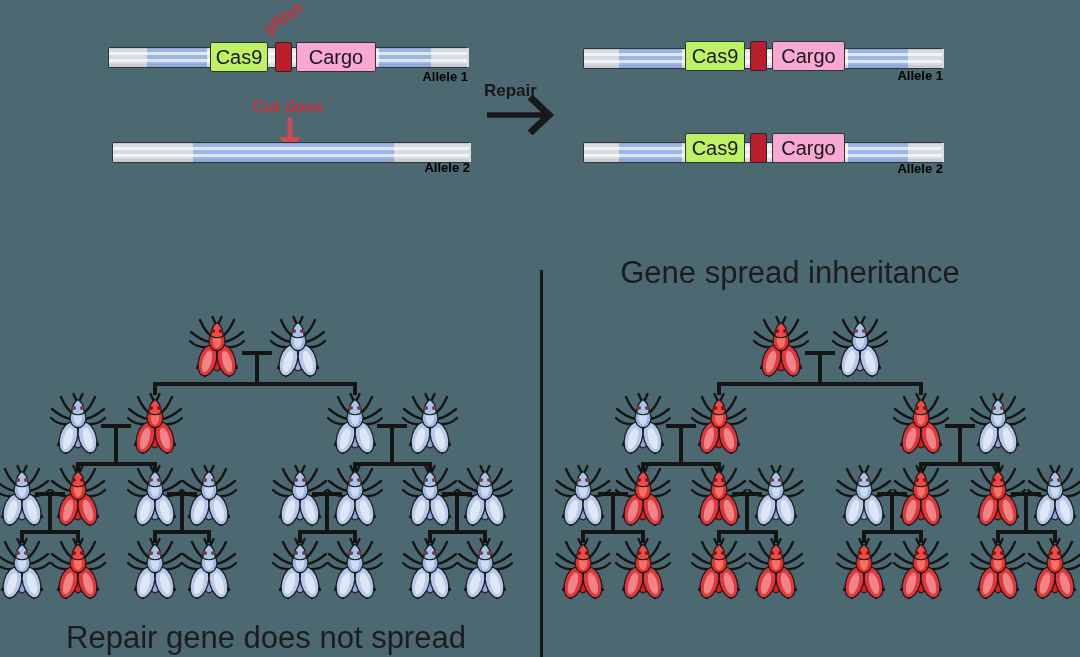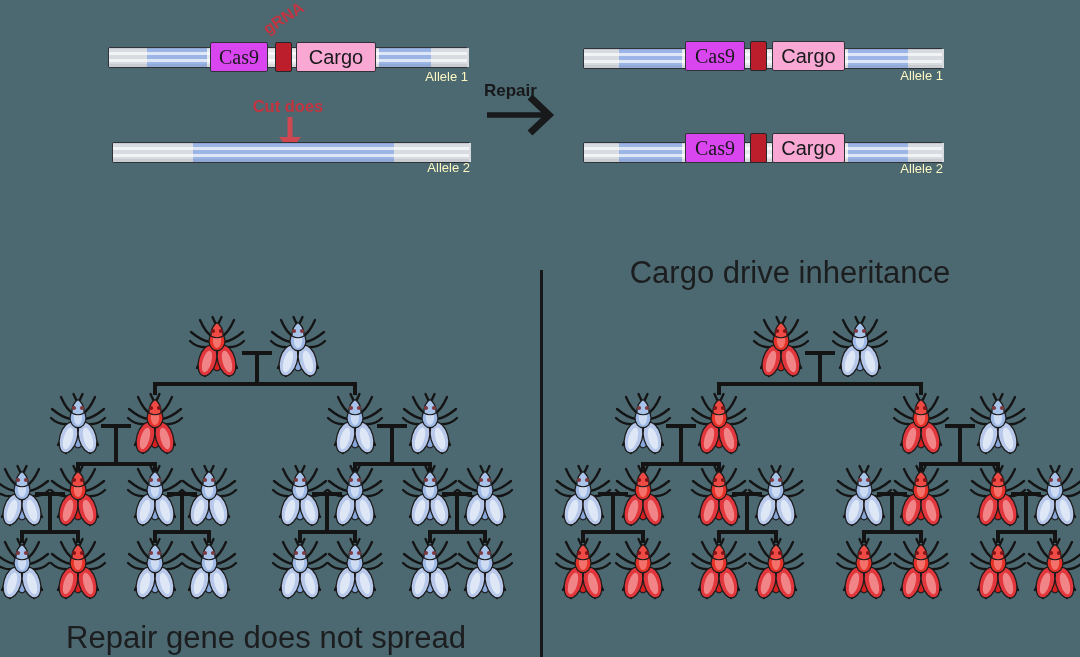--- a/index.html
+++ b/index.html
@@ -12,24 +12,24 @@
   .seg{position:absolute;top:0;bottom:0;display:block;}
   .seg.gray{background:#d8dbdf;}
   .seg.blue{background:#9bb5e6;}
   .seg.light{background:#e7e9ec;}
   .stripes{position:absolute;left:0;right:0;top:0;bottom:0;display:block;
     background:linear-gradient(to bottom, rgba(30,34,40,.10) 0 1.5px, transparent 1.5px 4.5px,
       rgba(255,255,255,.68) 4.5px 7.5px, transparent 7.5px 11.5px,
       rgba(255,255,255,.68) 11.5px 14.5px, transparent 14.5px 16.5px, rgba(30,34,40,.08) 16.5px);}
   .genebox{position:absolute;height:30px;box-sizing:border-box;border:1.6px solid #2f3338;border-radius:2px;
     display:flex;align-items:center;justify-content:center;font-size:20px;color:#17191b;}
-  .genebox.cas9{background:#d946ef;font-family:Liberation Serif, serif;}
+  .genebox.cas9{background:#bef264;}
   .genebox.cargo{background:#f9a8d4;}
   .genebox.site{background:#bd1e2c;border-color:#24272b;}
-  .allele{position:absolute;font-size:13px;font-weight:normal;color:#fef9c3;text-align:right;}
+  .allele{position:absolute;font-size:13px;font-weight:bold;color:#000000;text-align:right;}
   .redlabel{position:absolute;color:#c13440;font-weight:bold;}
   .grna{font-size:16px;transform:rotate(-33deg);transform-origin:left bottom;}
   .cutsite{font-size:16.5px;text-align:center;}
   .repair{position:absolute;font-size:17px;font-weight:bold;color:#17191b;text-align:left;}
   .heading{position:absolute;top:255px;width:400px;text-align:center;font-size:31px;color:#1b1d1f;}
   .caption{position:absolute;top:620px;width:500px;text-align:center;font-size:31px;color:#1b1d1f;}
   .divider{position:absolute;background:#16181a;}
   .overlay-svg{position:absolute;left:0;top:0;}
 </style>
 </head>
@@ -88,21 +88,21 @@
     <i class="seg blue" style="left:35px;width:289px;"></i>
     <i class="seg gray" style="left:324px;width:36px;"></i>
     <i class="seg light" style="left:98px;width:166px;"></i>
     <i class="stripes"></i>
   </div>
   <div class="genebox cas9" style="left:685px;top:133px;width:60px;">Cas9</div>
   <div class="genebox site" style="left:750px;top:133px;width:17px;"></div>
   <div class="genebox cargo" style="left:772px;top:133px;width:73px;">Cargo</div>
   <div class="allele" style="left:873px;top:161px;width:70px;">Allele 2</div>
 
-  <div class="heading" style="left:590px;">Cargo drive inheritance</div>
+  <div class="heading" style="left:590px;">Gene spread inheritance</div>
   <div class="divider" style="left:540px;top:270px;width:3px;height:387px;"></div>
   <div class="caption" style="left:16px;">Repair gene does not spread</div>
 
   <svg id="tree-svg" class="overlay-svg" width="1080" height="657" viewBox="0 0 1080 657">
       <g>
         <path d="M244,353L270,353M257,353L257,384M155,384L355,384M155,384L155,393M355,384L355,393" stroke="#141414" stroke-width="4" fill="none" stroke-linecap="square"></path>
         <path d="M103,426L129,426M116,426L116,464M78,464L155,464M78,464L78,473M155,464L155,473" stroke="#141414" stroke-width="4" fill="none" stroke-linecap="square"></path>
         <path d="M379,426L405,426M392,426L392,464M355,464L430,464M355,464L355,473M430,464L430,473" stroke="#141414" stroke-width="4" fill="none" stroke-linecap="square"></path>
         <path d="M37,494L63,494M50,494L50,532M22,532L78,532M22,532L22,541M78,532L78,541" stroke="#141414" stroke-width="4" fill="none" stroke-linecap="square"></path>
         <path d="M169,494L195,494M182,494L182,532M155,532L209,532M155,532L155,541M209,532L209,541" stroke="#141414" stroke-width="4" fill="none" stroke-linecap="square"></path>

